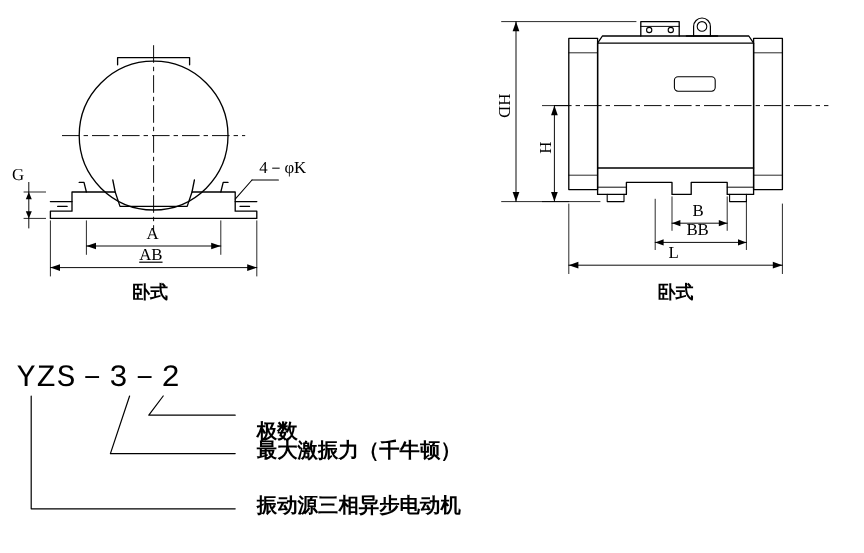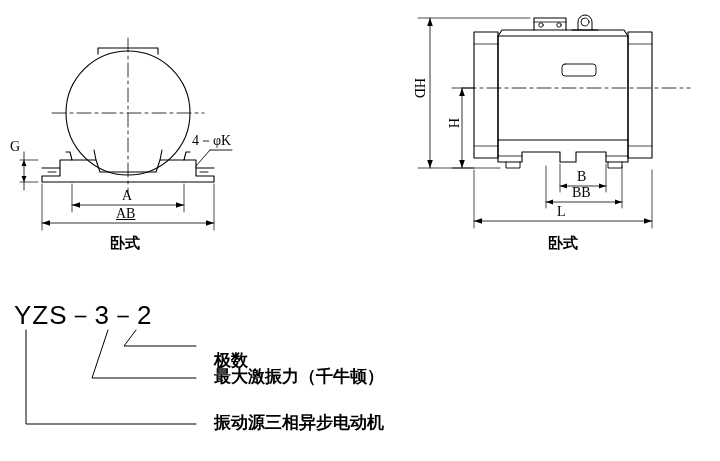--- a/index.html
+++ b/index.html
@@ -34,21 +34,21 @@
   }
   .dim {
     font-family: "Liberation Serif", serif;
     font-size: 14px;
   }
   .title-cn {
     font-size: 15px;
     text-align: right;
   }
   .model-text {
-    font-family: Liberation Sans, sans-serif;
+    font-family: Liberation Mono, monospace;
     font-size: 26px;
     letter-spacing: 1px;
   }
   .legend-text {
     font-size: 17px;
   }
 </style>
 </head>
 <body>
 
@@ -166,21 +166,21 @@
 
       <path d="M 108 330 L 92 378 L 196 378" stroke-width="1"></path>
 
       <path d="M 26 330 L 26 424 L 196 424" stroke-width="1"></path>
     </g>
   </svg>
 
   <div class="lbl dim" style="left:10px; top:140px;">G</div>
   <div class="lbl dim" style="left:122px; top:189px;">A</div>
   <div class="lbl dim" style="left:116px; top:207px;text-decoration:underline;">AB</div>
-  <div class="lbl dim" style="left:192px; top:134px;">4－φK</div>
+  <div class="lbl dim" style="left:216px; top:134px;">4－φK</div>
   <div class="lbl lbl-cn title-cn" style="left:110px; top:236px;">卧式</div>
 
   <div class="lbl dim" style="left:412px; top:78px; writing-mode: vertical-rl; text-orientation: mixed; line-height:1;">HD</div>
   <div class="lbl dim" style="left:446px; top:118px; writing-mode: vertical-rl; text-orientation: mixed;">H</div>
   <div class="lbl dim" style="left:577px; top:170px;">B</div>
   <div class="lbl dim" style="left:572px; top:186px;">BB</div>
   <div class="lbl dim" style="left:557px; top:205px;">L</div>
   <div class="lbl lbl-cn title-cn" style="left:548px; top:236px;">卧式</div>
 
   <div class="lbl model-text" style="left:14px; top:302px;">YZS－3－2</div>

